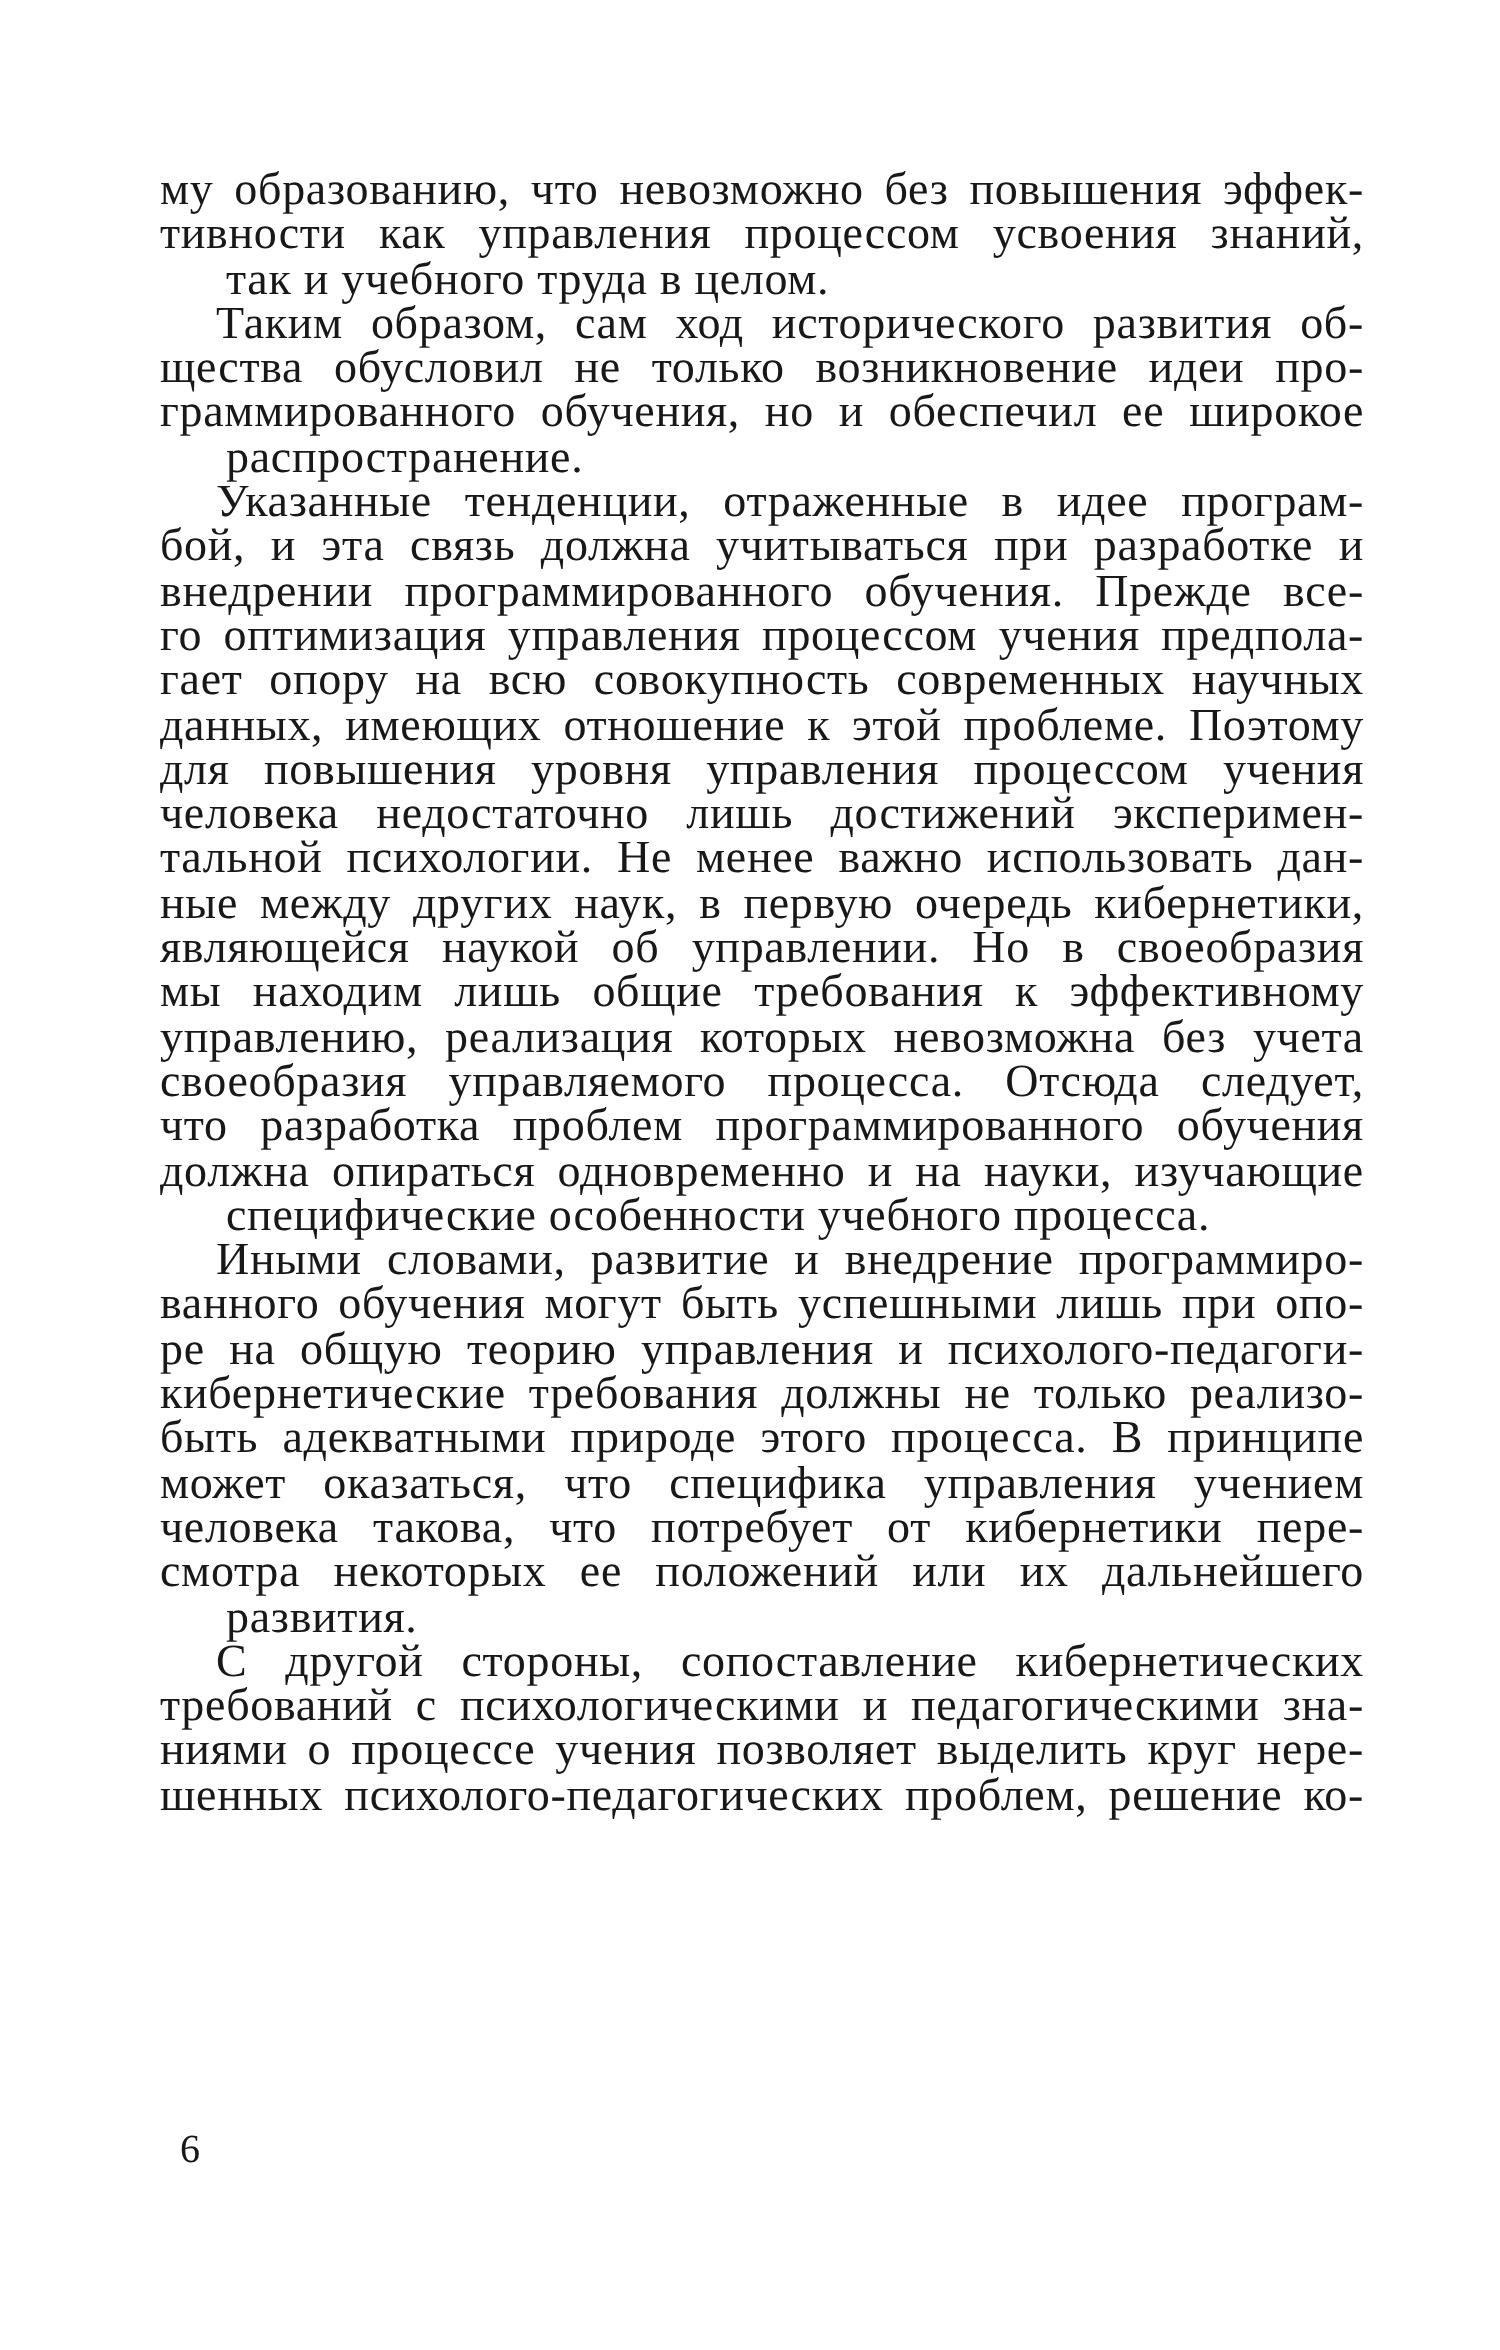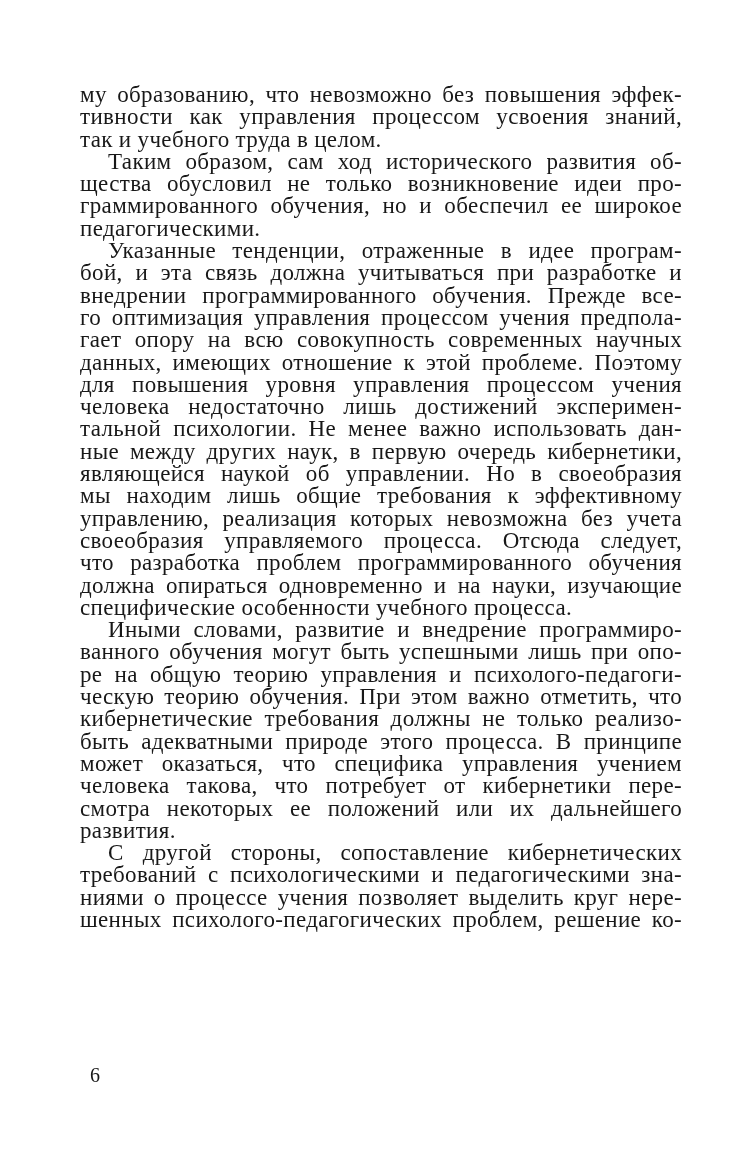--- a/index.html
+++ b/index.html
@@ -37,20 +37,21 @@
     font-size: 23px;
     line-height: 22.3px;
     letter-spacing: 0.015em;
     white-space: normal;
     text-align: justify;
     text-align-last: justify;
     -moz-text-align-last: justify;
   }
   .line.last {
     text-align-last: left;
+    margin-left: 33px;
     -moz-text-align-last: left;
   }
   .line.indent {
     text-indent: 28px;
   }
   .page-number {
     position: absolute;
     left: 90px;
     top: 1064px;
     font-size: 20px;
@@ -64,21 +65,21 @@
   <div class="text-block">
       <div class="paragraph">
         <div class="line">му образованию, что невозможно без повышения эффек-</div>
         <div class="line">тивности как управления процессом усвоения знаний,</div>
         <div class="line last">так и учебного труда в целом.</div>
       </div>
       <div class="paragraph">
         <div class="line indent">Таким образом, сам ход исторического развития об-</div>
         <div class="line">щества обусловил не только возникновение идеи про-</div>
         <div class="line">граммированного обучения, но и обеспечил ее широкое</div>
-        <div class="line last">педагогическими.</div>
+        <div class="line last">распространение.</div>
       </div>
       <div class="paragraph">
         <div class="line indent">Указанные тенденции, отраженные в идее програм-</div>
         <div class="line">бой, и эта связь должна учитываться при разработке и</div>
         <div class="line">внедрении программированного обучения. Прежде все-</div>
         <div class="line">го оптимизация управления процессом учения предпола-</div>
         <div class="line">гает опору на всю совокупность современных научных</div>
         <div class="line">данных, имеющих отношение к этой проблеме. Поэтому</div>
         <div class="line">для повышения уровня управления процессом учения</div>
         <div class="line">человека недостаточно лишь достижений эксперимен-</div>
@@ -89,21 +90,20 @@
         <div class="line">управлению, реализация которых невозможна без учета</div>
         <div class="line">своеобразия управляемого процесса. Отсюда следует,</div>
         <div class="line">что разработка проблем программированного обучения</div>
         <div class="line">должна опираться одновременно и на науки, изучающие</div>
         <div class="line last">специфические особенности учебного процесса.</div>
       </div>
       <div class="paragraph">
         <div class="line indent">Иными словами, развитие и внедрение программиро-</div>
         <div class="line">ванного обучения могут быть успешными лишь при опо-</div>
         <div class="line">ре на общую теорию управления и психолого-педагоги-</div>
-        <div class="line">ческую теорию обучения. При этом важно отметить, что</div>
         <div class="line">кибернетические требования должны не только реализо-</div>
         <div class="line">быть адекватными природе этого процесса. В принципе</div>
         <div class="line">может оказаться, что специфика управления учением</div>
         <div class="line">человека такова, что потребует от кибернетики пере-</div>
         <div class="line">смотра некоторых ее положений или их дальнейшего</div>
         <div class="line last">развития.</div>
       </div>
       <div class="paragraph">
         <div class="line indent">С другой стороны, сопоставление кибернетических</div>
         <div class="line">требований с психологическими и педагогическими зна-</div>

